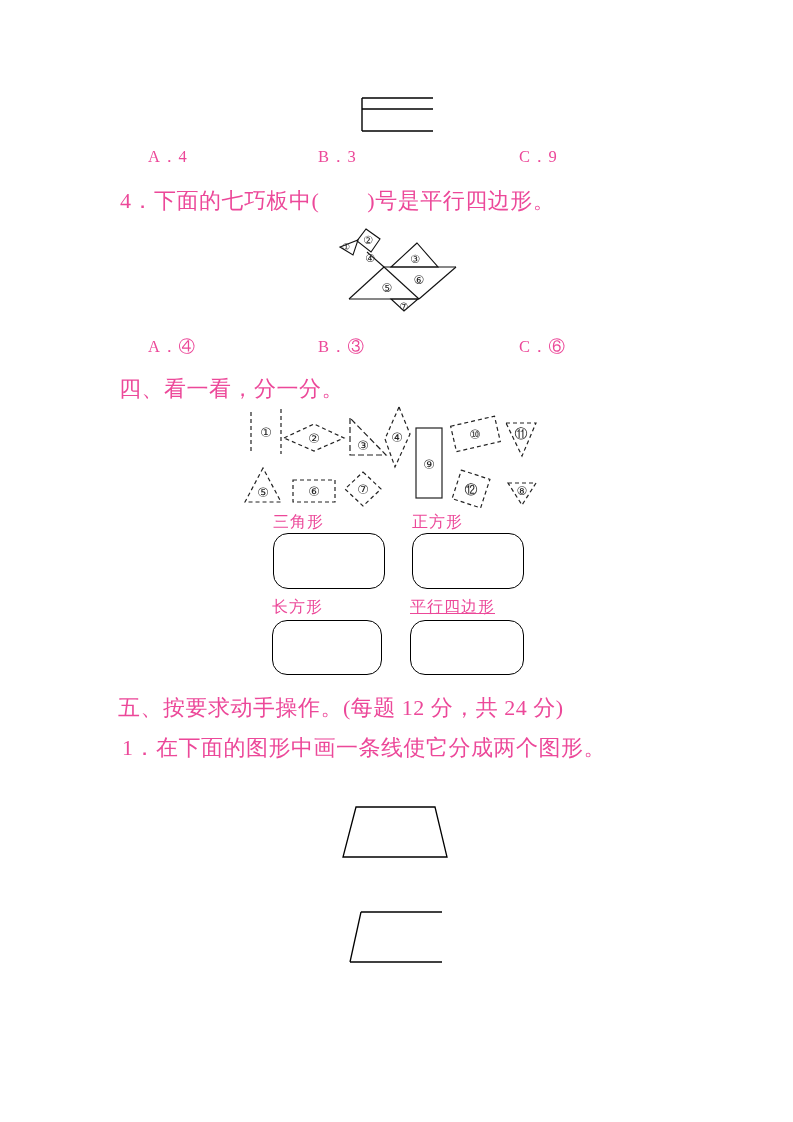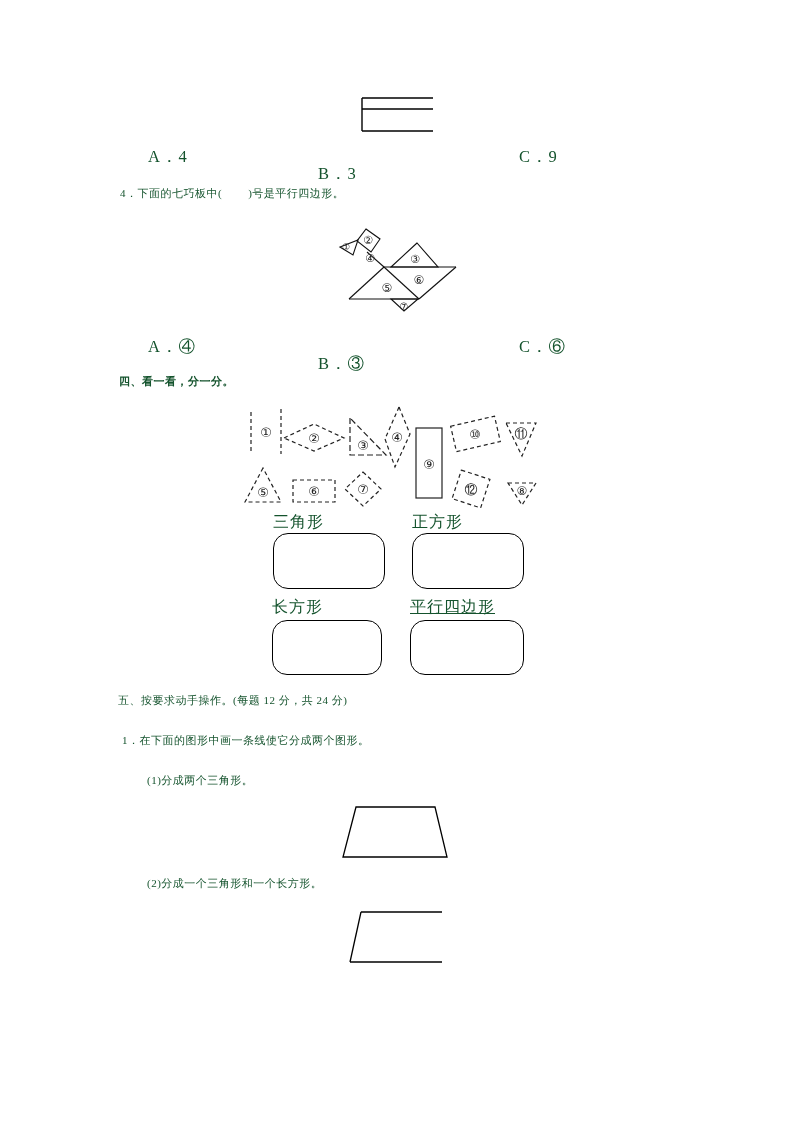--- a/index.html
+++ b/index.html
@@ -1,27 +1,27 @@
 <!DOCTYPE html>
 <html><head>
 <meta charset="utf-8">
 <style>
   html,body{margin:0;padding:0;background:#888;}
   .page{
     position:relative;
     width:793px;height:1122px;
     background:#ffffff;
     font-family:"Liberation Serif","DejaVu Serif",serif;
-    color:#14532d;
+    color:#ec4899;
     overflow:hidden;
   }
-  .txt{position:absolute;font-size:11px;white-space:pre;letter-spacing:0.5px;}
+  .txt{position:absolute;font-size:22px;white-space:pre;letter-spacing:0.5px;}
   .optrow{position:absolute;left:0;width:793px;height:22px;}
   .opt{position:absolute;font-size:16.5px;white-space:pre;letter-spacing:1px;}
-  .opt.a{left:148px;} .opt.b{left:318px;margin-top:17px;} .opt.c{left:478px;margin-left:41px;}
+  .opt.a{left:148px;} .opt.b{left:318px;} .opt.c{left:478px;margin-left:41px;}
   .catlabel{position:absolute;font-size:16px;letter-spacing:1px;}
   .catbox{position:absolute;border:1.6px solid #000;border-radius:15px;background:#fff;}
   svg{position:absolute;overflow:visible;}
   svg text{font-family:"DejaVu Sans",sans-serif;fill:#222;}
 </style>
 </head>
 <body>
 
 <div class="page">
 
@@ -61,21 +61,21 @@
     <text x="85" y="58" font-size="12" text-anchor="middle">⑥</text>
     <text x="70" y="84" font-size="10" text-anchor="middle">⑦</text>
   </svg>
 
   <div class="optrow" style="top:336px;">
     <span class="opt a">A．④</span>
     <span class="opt b">B．③</span>
     <span class="opt c">C．⑥</span>
   </div>
 
-  <div class="txt" style="left:119px;top:374px;font-weight:bold;">四、看一看，分一分。</div>
+  <div class="txt" style="left:119px;top:374px;">四、看一看，分一分。</div>
 
   <svg style="left:238px;top:402px;" width="312" height="118" viewBox="0 0 312 118">
     <g stroke="#222" stroke-width="1.2" fill="none" stroke-dasharray="4 3">
       <line x1="13" y1="10" x2="13" y2="50"></line>
       <line x1="43" y1="7" x2="43" y2="52"></line>
       <polygon points="46,36 76,22 106,36 76,49"></polygon>
       <polygon points="161,5 147,37 157,65 172,32"></polygon>
       <g transform="rotate(-13 237 32)">
           <rect x="215" y="19" width="45" height="26"></rect>
         </g>
@@ -110,27 +110,25 @@
   <div class="catlabel" style="left:412px;top:512px;width:110px;">正方形</div>
   <div class="catbox" style="left:273px;top:533px;width:110px;height:54px;"></div>
   <div class="catbox" style="left:412px;top:533px;width:110px;height:54px;"></div>
   <div class="catlabel" style="left:272px;top:597px;width:108px;">长方形</div>
   <div class="catlabel" style="left:410px;top:597px;width:112px;text-decoration:underline;">平行四边形</div>
   <div class="catbox" style="left:272px;top:620px;width:108px;height:53px;"></div>
   <div class="catbox" style="left:410px;top:620px;width:112px;height:53px;"></div>
 
   <div class="txt" style="left:118px;top:693px;">五、按要求动手操作。(每题 12 分，共 24 分)</div>
   <div class="txt" style="left:122px;top:733px;">1．在下面的图形中画一条线使它分成两个图形。</div>
-  <div class="txt" style="left:147px;top:773px;">(1)分成两个三角形。</div>
 
   <svg style="left:338px;top:800px;" width="115" height="62" viewBox="0 0 115 62">
     <polygon points="18,7 97,7 109,57 5,57" fill="none" stroke="#000" stroke-width="1.3"></polygon>
   </svg>
 
-  <div class="txt" style="left:147px;top:876px;">(2)分成一个三角形和一个长方形。</div>
 
   <svg style="left:344px;top:906px;" width="114" height="60" viewBox="0 0 114 60">
     <line x1="17" y1="6" x2="98" y2="6" stroke="#000" stroke-width="1.3"></line>
     <line x1="17" y1="6" x2="6" y2="56" stroke="#000" stroke-width="1.3"></line>
     <line x1="6" y1="56" x2="98" y2="56" stroke="#000" stroke-width="1.3"></line>
   </svg>
 
 
 </div>
 

